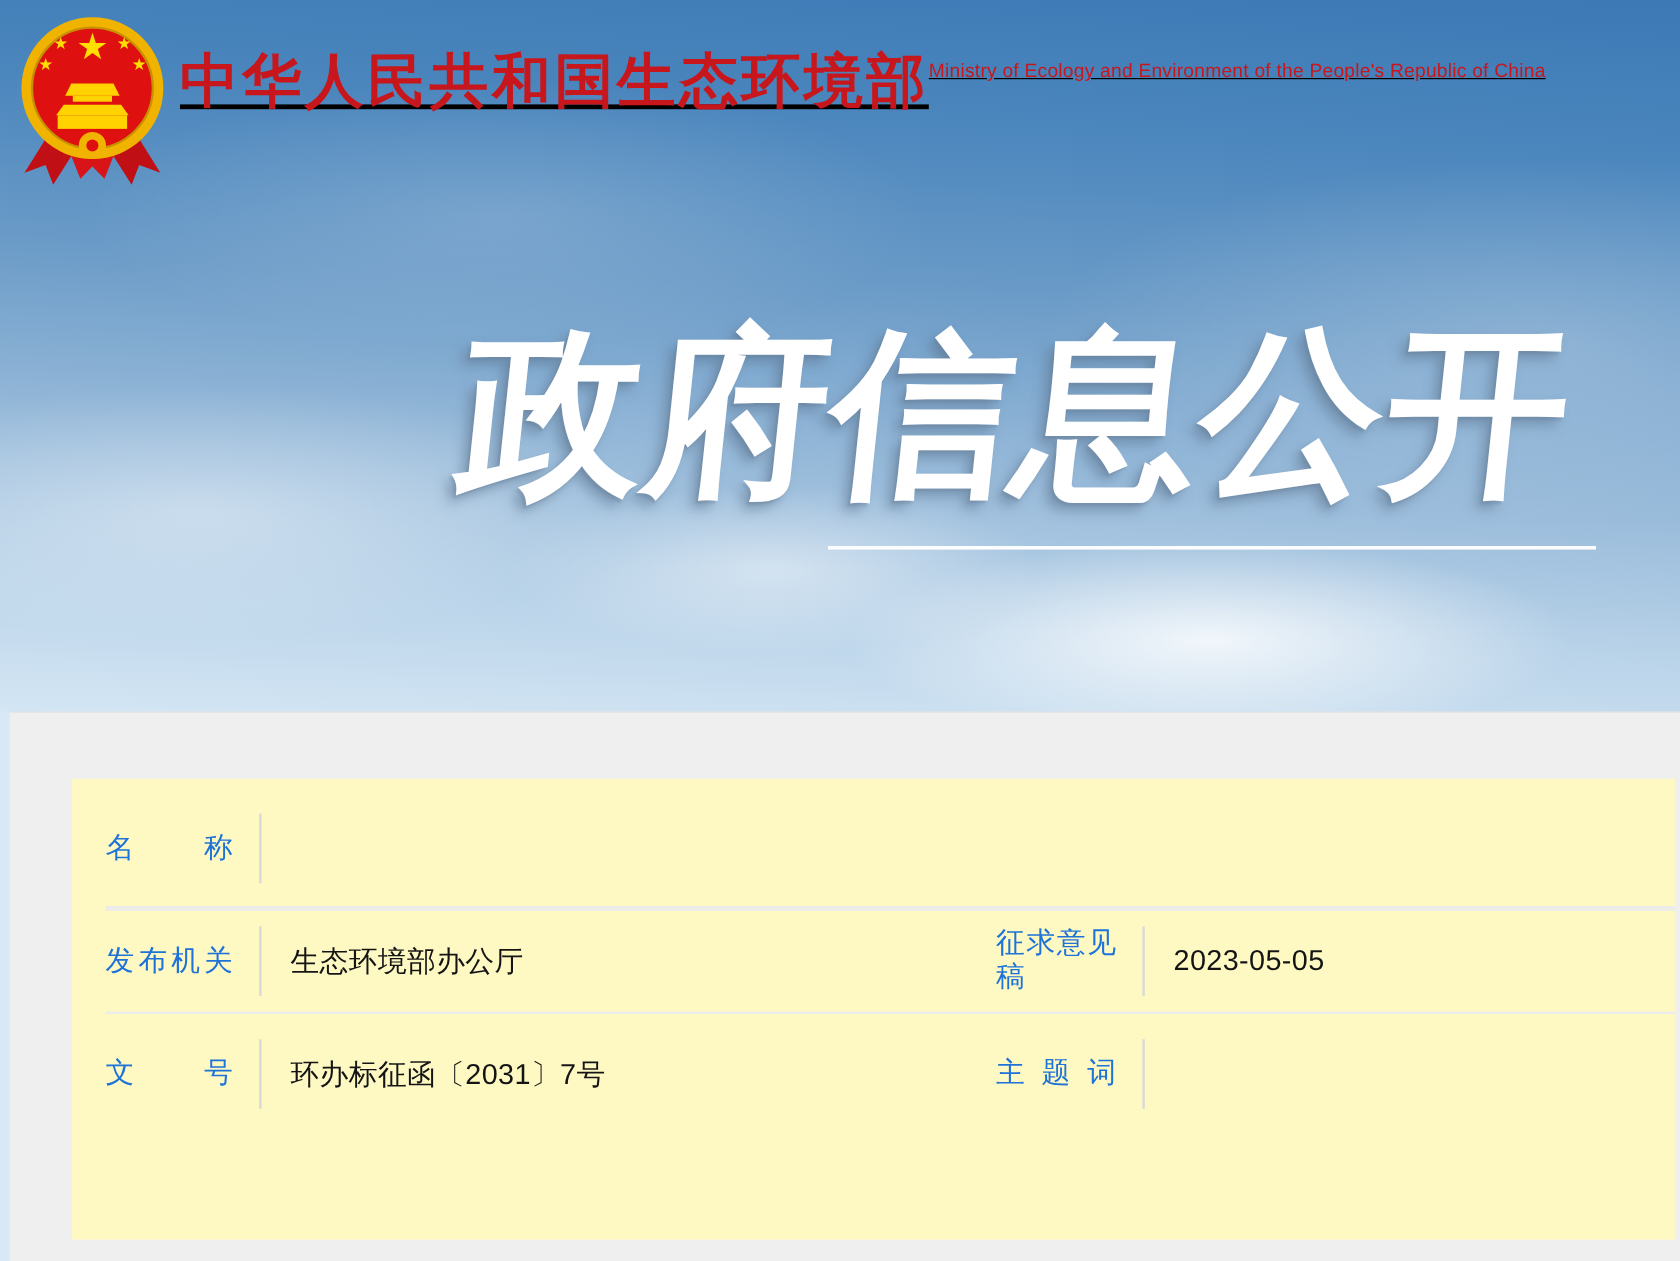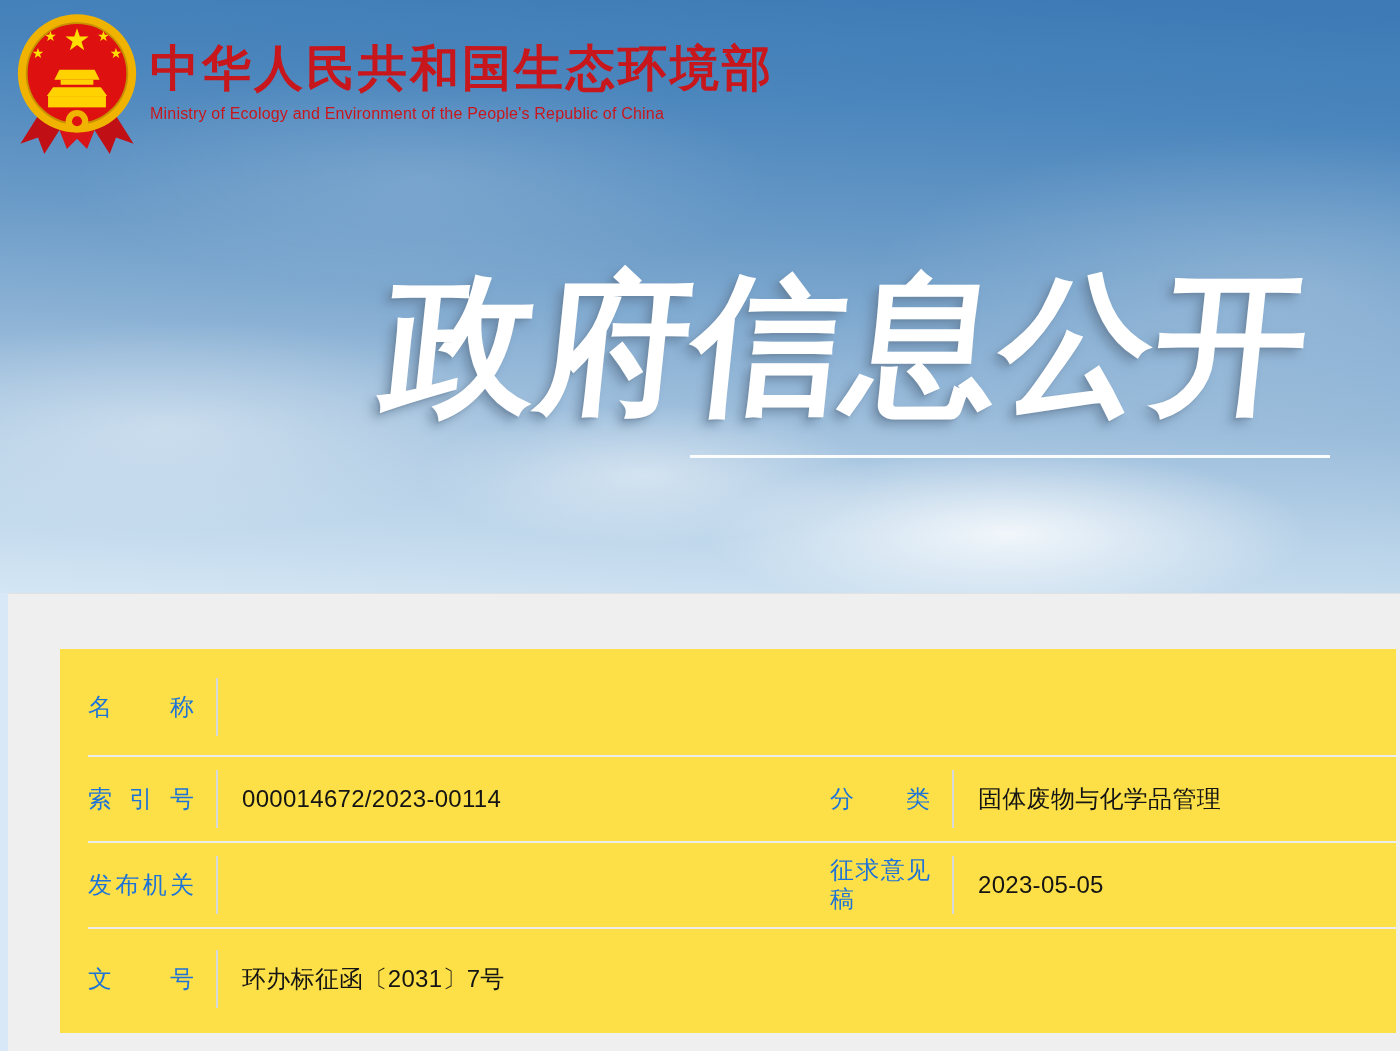--- a/index.html
+++ b/index.html
@@ -18,21 +18,21 @@
       radial-gradient(ellipse 320px 100px at 46% 80%, rgba(255,255,255,.45), rgba(255,255,255,0) 70%),
       radial-gradient(ellipse 520px 150px at 12% 72%, rgba(255,255,255,.38), rgba(255,255,255,0) 70%),
       radial-gradient(ellipse 600px 220px at 92% 48%, rgba(255,255,255,.22), rgba(255,255,255,0) 70%),
       radial-gradient(ellipse 500px 160px at 30% 30%, rgba(255,255,255,.15), rgba(255,255,255,0) 70%),
       linear-gradient(183deg, #3c79b5 0%, #4b86bd 20%, #6c9cc8 42%, #96b9d9 63%, #bcd5ea 84%, #d4e6f4 100%);
   }
 
   
   .header { position:absolute; left:14px; top:8px; display:flex; align-items:flex-start; text-decoration:none; cursor:pointer; }
   .emblem { display:block; width:126px; height:156px; flex:0 0 auto; }
-  .ministry { margin-left:10px; padding-top:34px; display:flex; flex-direction:column; }
+  .ministry { margin-left:10px; padding-top:34px; display:flex; flex-direction:row;text-decoration:underline; }
   .ministry-cn {
     color:#c8171c; font-size:49px; font-weight:bold; letter-spacing:3px;
     line-height:1.1; white-space:nowrap;
   }
   .ministry-en {
     color:#c8171c; font-size:16px; margin-top:9px; letter-spacing:0.2px; white-space:nowrap;
   }
 
   
   .banner-title {
@@ -48,21 +48,21 @@
   }
 
   
   .content-bg {
     position:absolute; left:8px; top:593px; right:0; bottom:0;
     background:#efeff0;
     border-top:1px solid rgba(0,0,0,.05);
   }
   .table-panel {
     position:absolute; left:52px; top:55px; width:1336px; height:384px;
-    background:#fde047;
+    background:#fef9c3;
     display:flex; flex-direction:column;
     padding-top:10px;
   }
   .row { display:flex; align-items:center; }
   .row-name   { height:96px; }
   .row-mid    { height:84px; }
   .row-last   { height:100px; }
   .row-sep { height:2px; background:#ececed; margin-left:28px; flex:0 0 auto; }
 
   .cell { display:flex; align-items:center; padding-left:28px; }
@@ -126,49 +126,43 @@
   <div class="table-panel">
 
     <div class="row row-name">
       <div class="cell cell-left cell-grow">
         <div class="lbl">名称</div>
         <div class="vdiv"></div>
       </div>
     </div>
     <div class="row-sep"></div>
 
-    <div class="row row-mid">
-      <div class="cell cell-left">
-        <div class="lbl">索引号</div>
-        <div class="vdiv"></div>
-        <div class="val">000014672/2023-00114</div>
-      </div>
-      <div class="cell cell-right">
-        <div class="lbl">分类</div>
-        <div class="vdiv"></div>
-        <div class="val">固体废物与化学品管理</div>
-      </div>
-    </div>
     <div class="row-sep"></div>
 
     <div class="row row-mid">
       <div class="cell cell-left">
         <div class="lbl">发布机关</div>
         <div class="vdiv"></div>
+        <div class="val">生态环境部办公厅</div>
       </div>
       <div class="cell cell-right">
         <div class="lbl">征求意见稿</div>
         <div class="vdiv"></div>
         <div class="val">2023-05-05</div>
       </div>
     </div>
     <div class="row-sep"></div>
 
     <div class="row row-last">
       <div class="cell cell-left">
         <div class="lbl">文号</div>
         <div class="vdiv"></div>
         <div class="val">环办标征函〔2031〕7号</div>
       </div>
+      <div class="cell cell-right">
+        <div class="lbl">主题词</div>
+        <div class="vdiv"></div>
+        <div class="val"></div>
+      </div>
     </div>
 
   </div>
 </div>
 
 </body></html>

